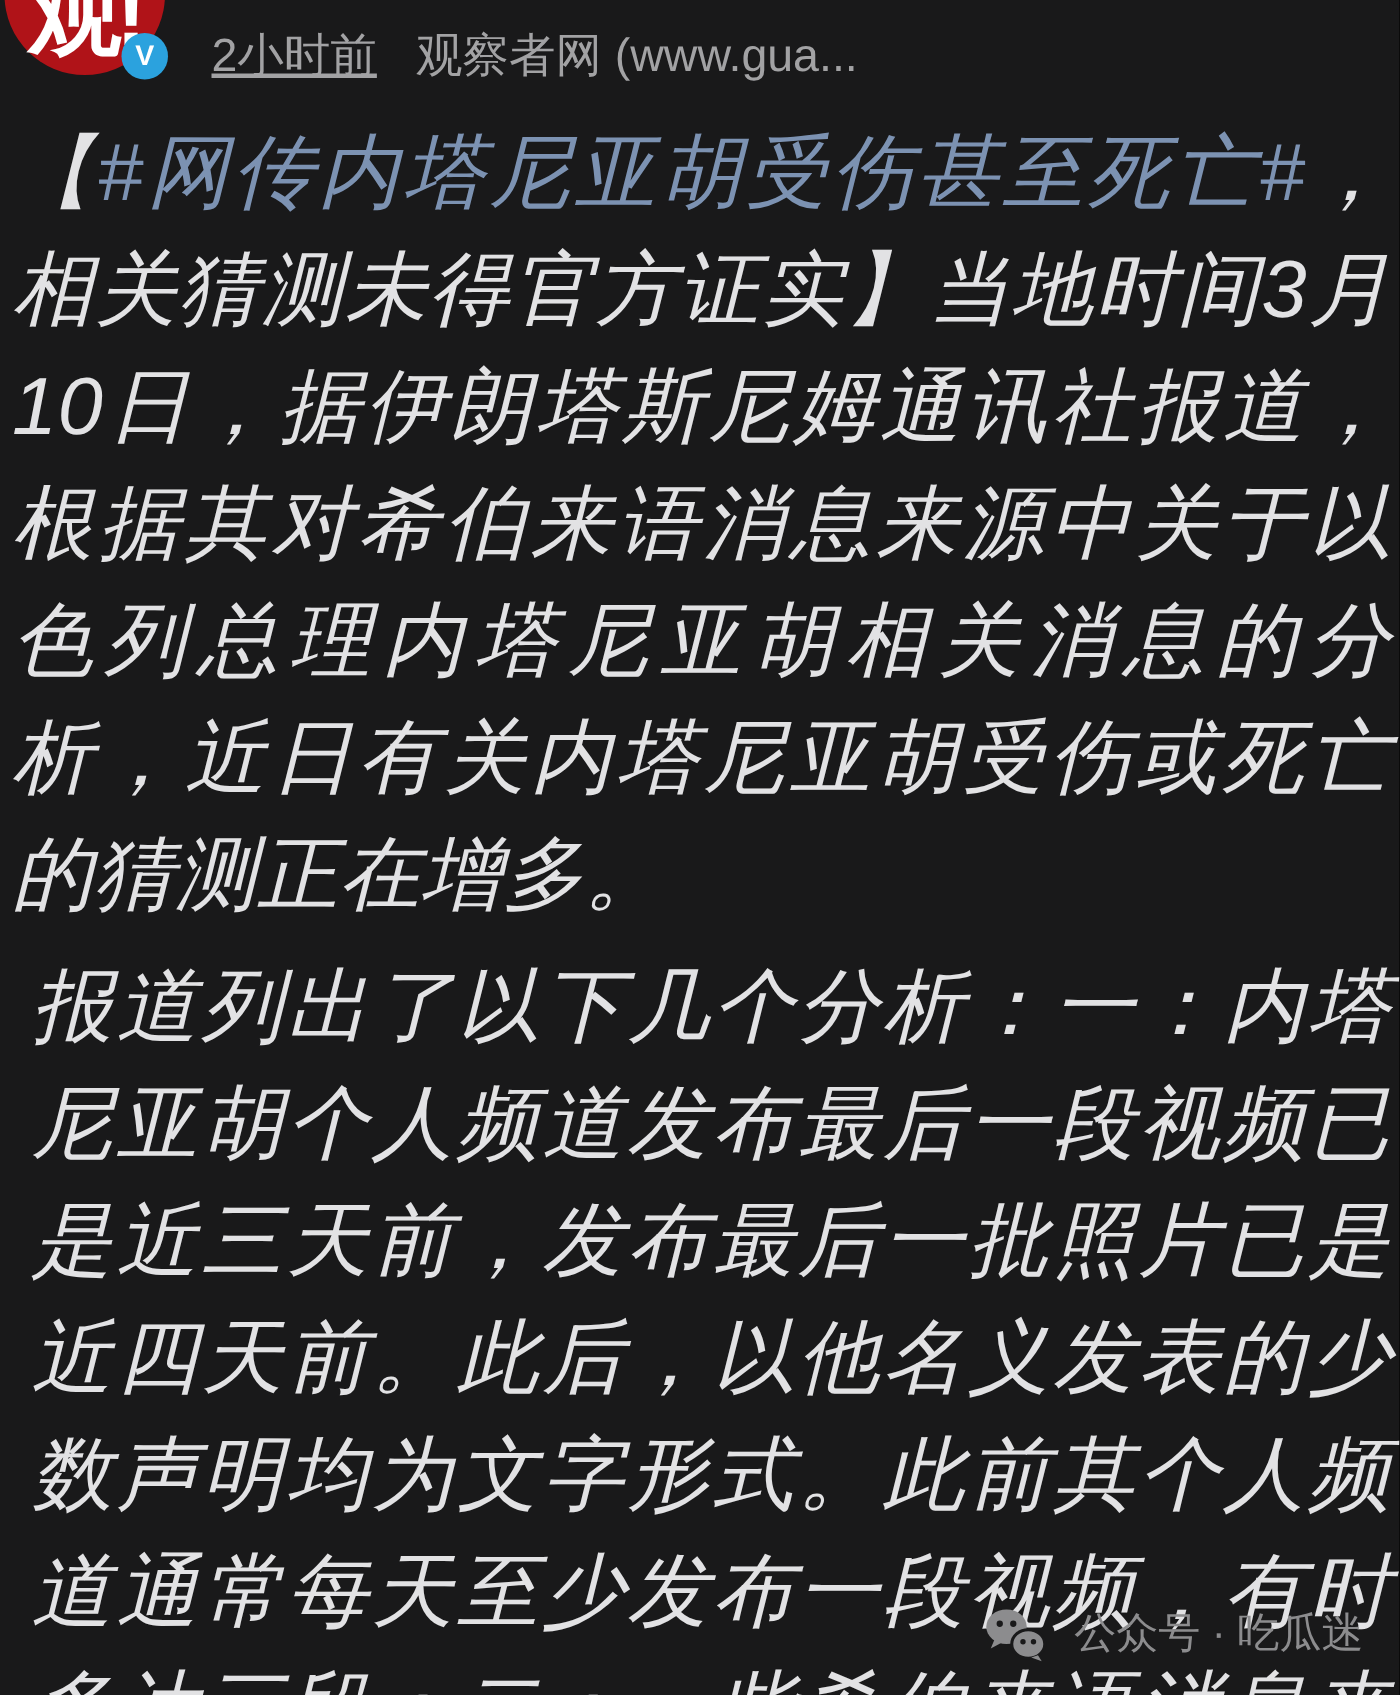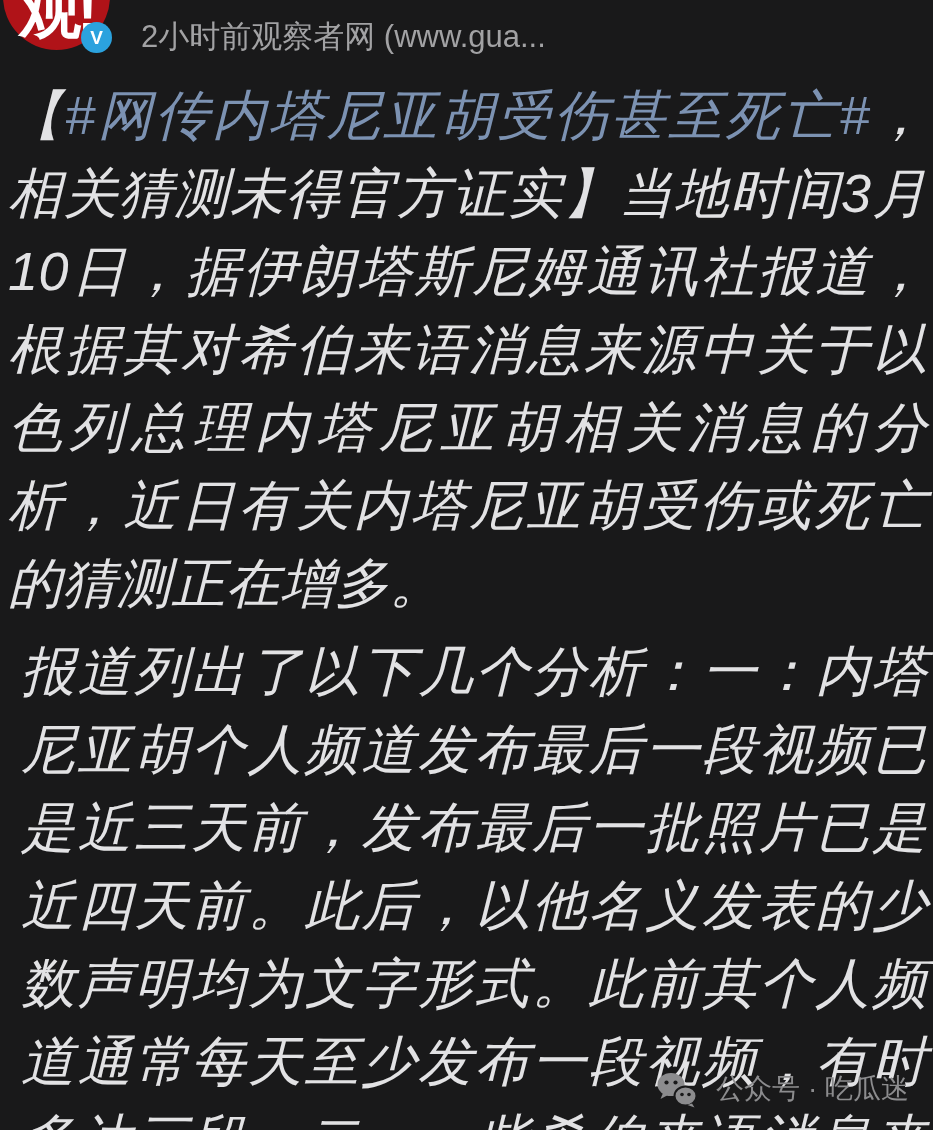--- a/index.html
+++ b/index.html
@@ -26,21 +26,21 @@
     position:absolute;left:81px;top:22px;
     width:31px;height:31px;border-radius:50%;
     background:#2ba2de;
     display:flex;align-items:center;justify-content:center;
     color:#fff;font-size:19px;font-weight:bold;line-height:1;
   }
   .meta-row{
     position:absolute;left:141px;top:16px;
     font-size:31px;color:#a2a2a4;white-space:nowrap;
   }
-  .meta-row .timestamp{}
+  .meta-row .timestamp{margin-right:26px;text-decoration:underline;}
 
   
   .post-body{
     position:absolute;left:8px;top:76px;width:919px;
     font-size:54px;line-height:78px;letter-spacing:0.5px;
     color:#e2e2e4;
     text-align:justify;
     font-style:italic;
   }
   .post-body p{margin:0;}

